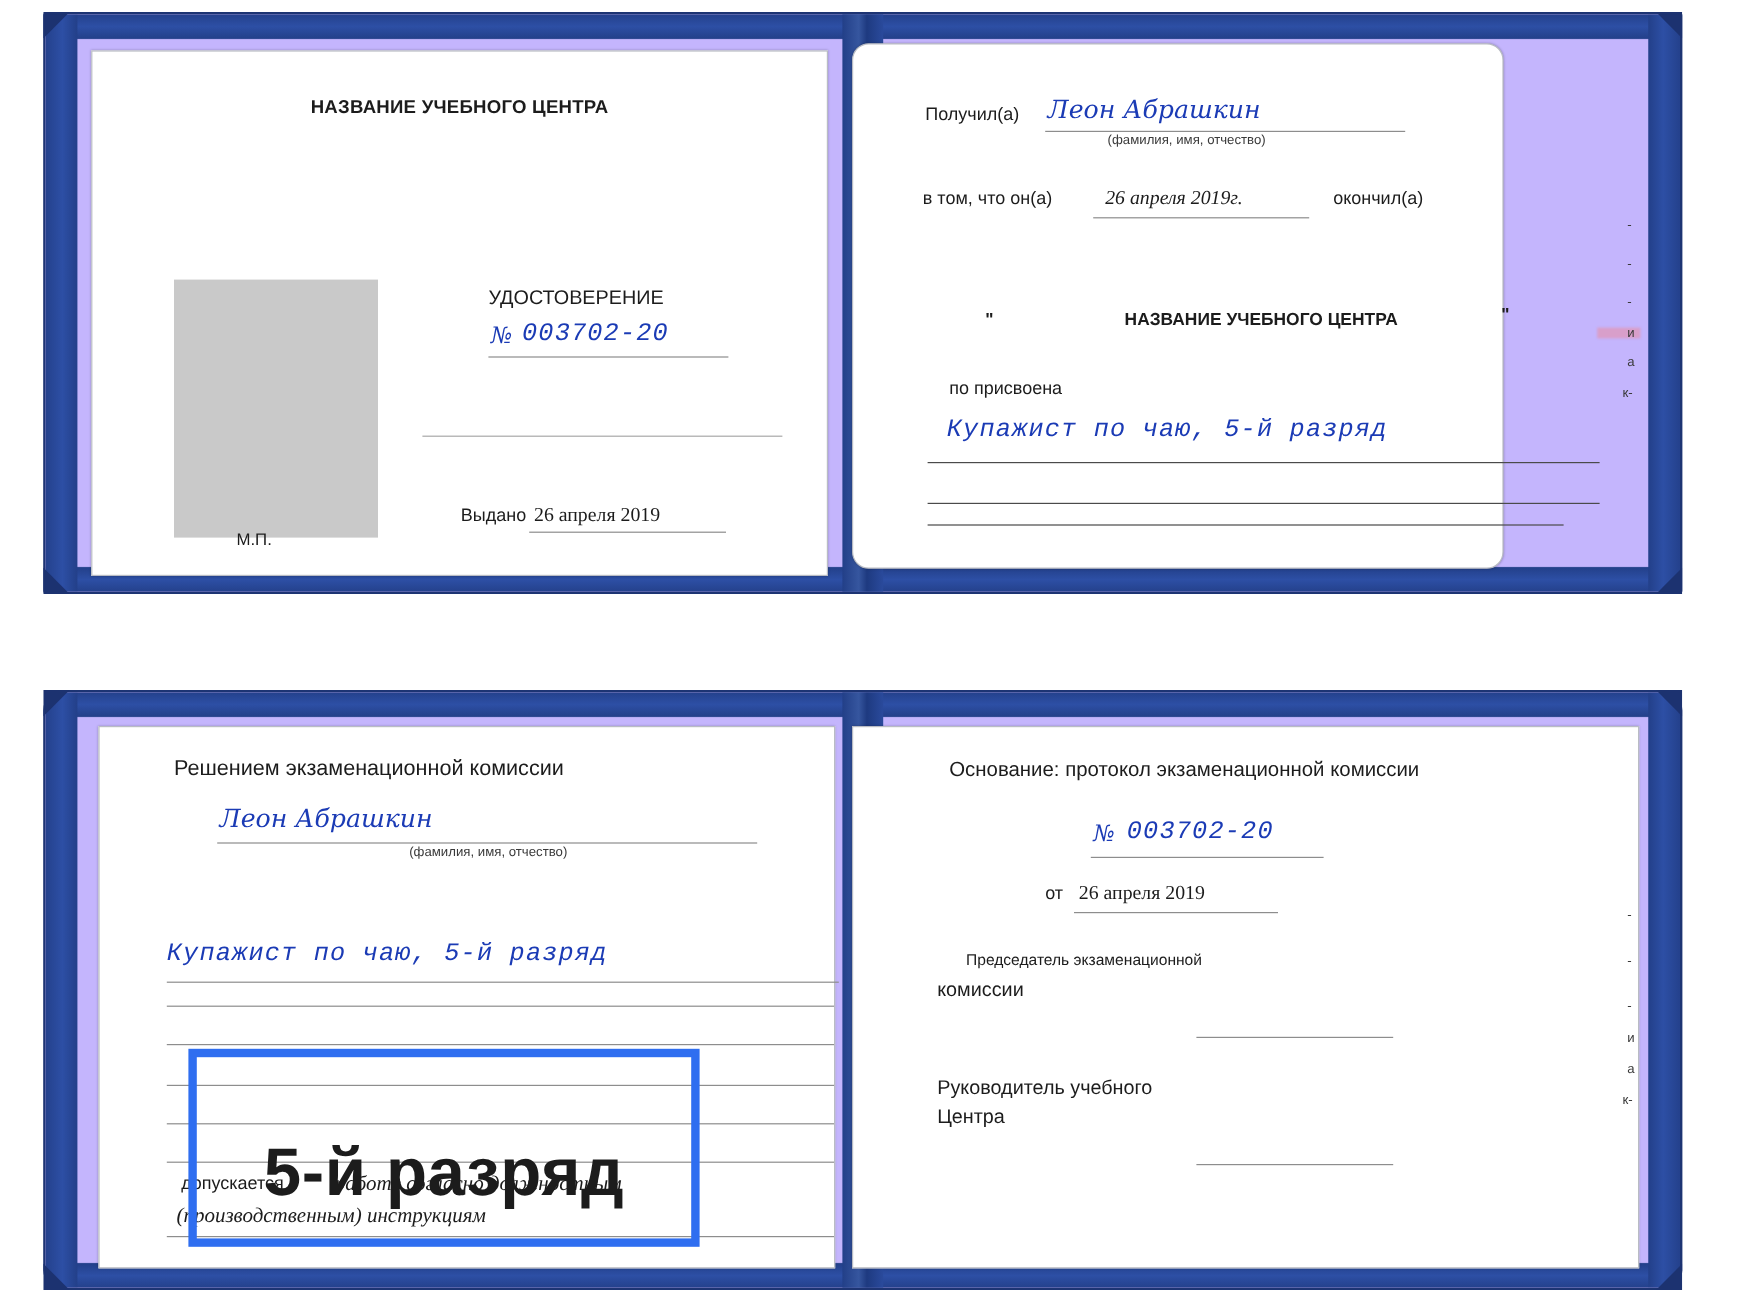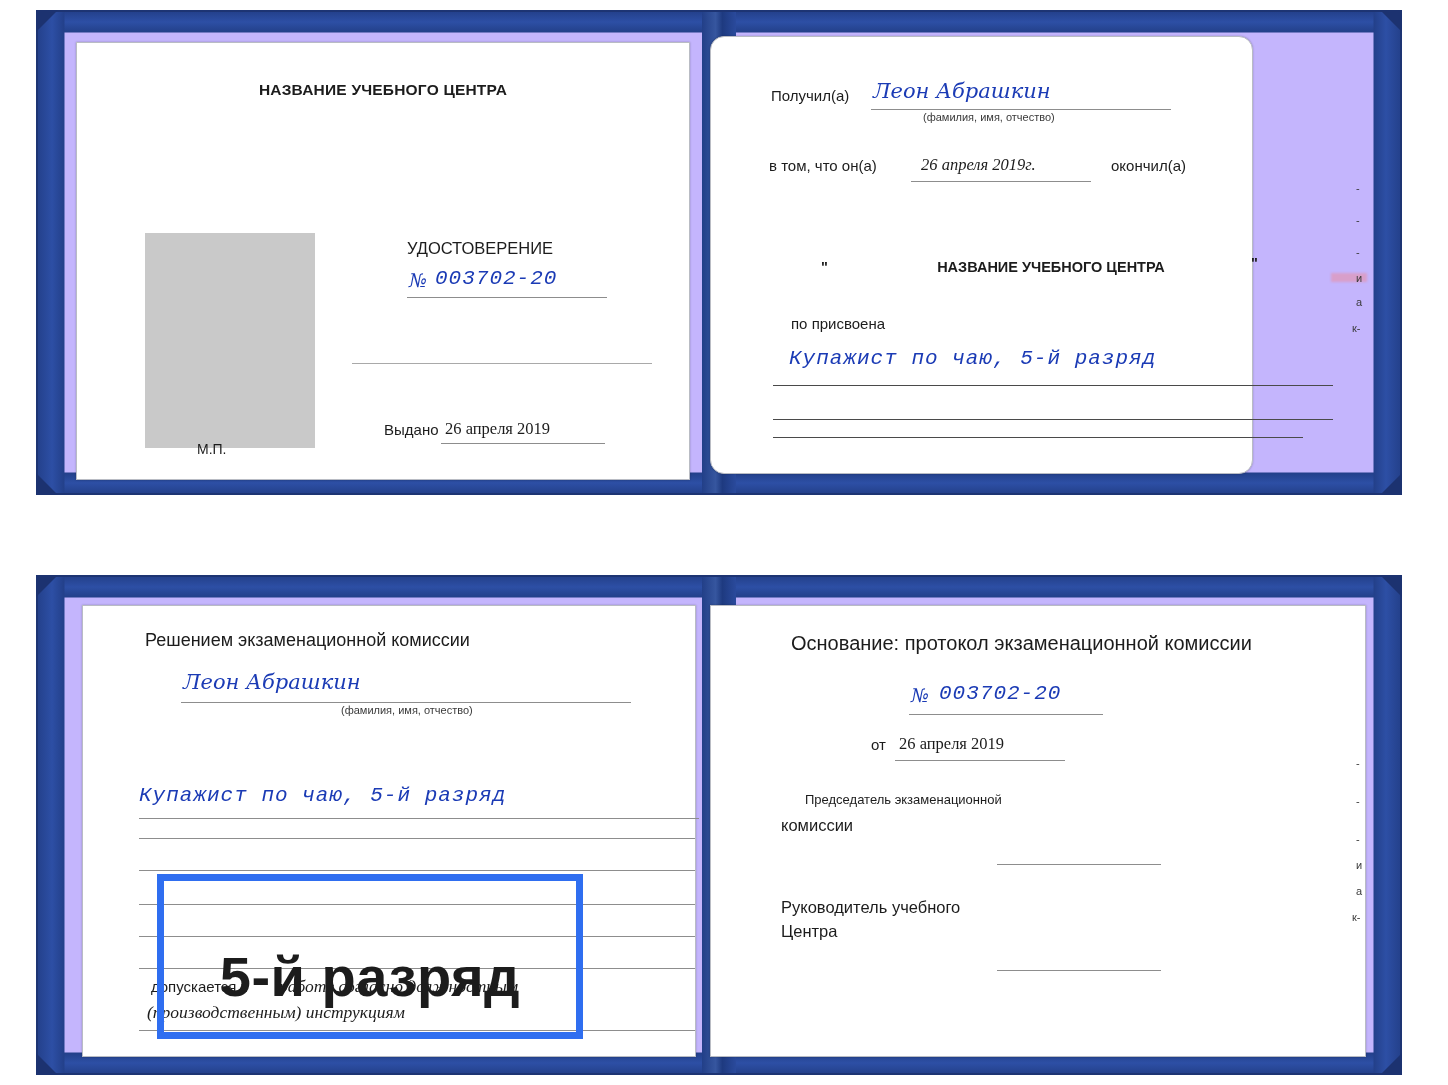--- a/index.html
+++ b/index.html
@@ -238,21 +238,21 @@
       <div class="rule" style="left:56px; top:330px; width:556px;"></div>
       <div class="rule" style="left:56px; top:362px; width:556px;"></div>
 
       <div class="abs lbl" style="left:68px; top:372px;">допускается к</div>
       <div class="abs typed-i" style="left:196px; top:370px; font-size:17.5px;">работе согласно должностным</div>
       <div class="abs typed-i" style="left:64px; top:396px; font-size:17.5px;">(производственным) инструкциям</div>
       <div class="rule" style="left:56px; top:424px; width:556px;"></div>
     </div>
 
     <div class="leaf right">
-      <div class="abs" style="left:80px; top:26px; font-size:20px; color:#1c1c1c;">Основание: протокол экзаменационной комиссии</div>
+      <div class="abs" style="left:80px; top:26px; font-size:17px; color:#1c1c1c;">Основание: протокол экзаменационной комиссии</div>
 
       <div class="abs hand" style="left:200px; top:78px; font-size:19px;">№</div>
       <div class="abs hand-blue-lg" style="left:228px; top:76px;">003702-20</div>
       <div class="rule" style="left:198px; top:108px; width:194px;"></div>
 
       <div class="abs lbl" style="left:160px; top:130px;">от</div>
       <div class="abs typed" style="left:188px; top:128px;">26 апреля 2019</div>
       <div class="rule" style="left:184px; top:154px; width:170px;"></div>
 
       <div class="abs lbl" style="left:70px; top:186px; font-size:13px;margin-left:24px;">Председатель экзаменационной</div>

